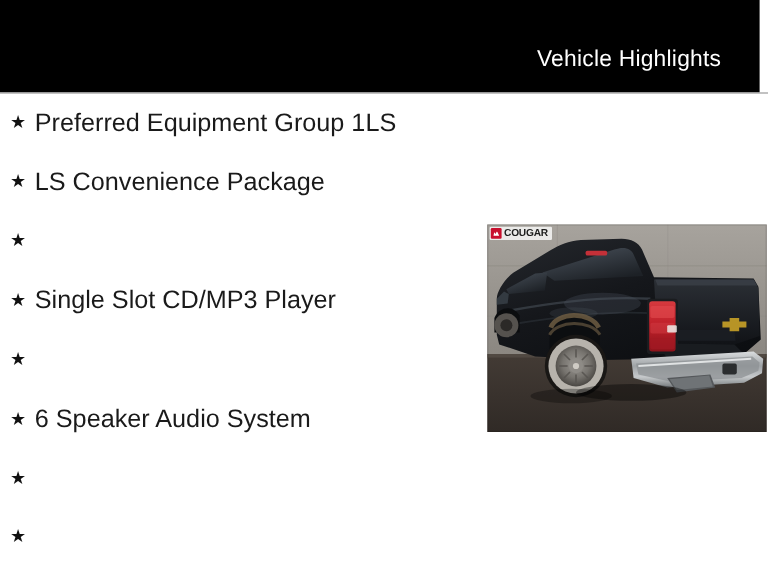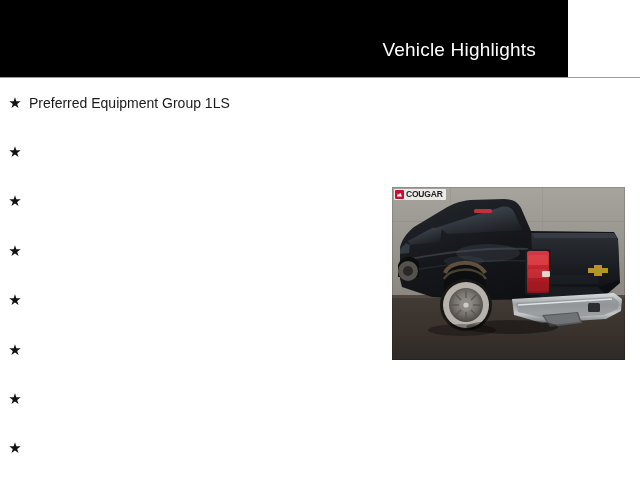--- a/index.html
+++ b/index.html
@@ -13,21 +13,21 @@
     overflow: hidden;
     font-family: "Liberation Sans", sans-serif;
     position: relative;
   }
 
   
   #header-bar {
     position: absolute;
     left: 0;
     top: 0;
-    width: 568px;
+    width: 633px;
     height: 77px;
     background: #000000;
     box-sizing: border-box;
   }
   #header-title {
     position: absolute;
     right: 32px;
     bottom: 16px;
     color: #ffffff;
     font-size: 19px;
@@ -68,30 +68,30 @@
     top: 50%;
     transform: translateY(-50%);
     width: 14px;
     height: 16px;
     line-height: 16px;
     font-size: 15px;
     color: #111111;
     text-align: center;
   }
   .highlight-label {
-    font-size: 14px;
+    font-size: 21px;
     color: #1a1a1a;
     line-height: 20px;
     white-space: nowrap;
   }
 
   
   #vehicle-photo {
     position: absolute;
-    left: 392px;
+    left: 406px;
     top: 187px;
     width: 233px;
     height: 173px;
     overflow: hidden;
     background: #8f8b86;
   }
   #vehicle-photo svg {
     display: block;
     width: 233px;
     height: 173px;
@@ -144,36 +144,39 @@
 
 <ul id="highlights-list">
 
   <li class="highlight-item">
     <span class="star-icon">★</span>
     <span class="highlight-label">Preferred Equipment Group 1LS</span>
   </li>
 
   <li class="highlight-item">
     <span class="star-icon">★</span>
-  </li>
-
-  <li class="highlight-item">
-    <span class="star-icon">★</span>
-  </li>
-
-  <li class="highlight-item">
-    <span class="star-icon">★</span>
-  </li>
-
-  <li class="highlight-item">
-    <span class="star-icon">★</span>
-  </li>
-
-  <li class="highlight-item">
-    <span class="star-icon">★</span>
+    <span class="highlight-label">LS Convenience Package</span>
+  </li>
+
+  <li class="highlight-item">
+    <span class="star-icon">★</span>
+  </li>
+
+  <li class="highlight-item">
+    <span class="star-icon">★</span>
+    <span class="highlight-label">Single Slot CD/MP3 Player</span>
+  </li>
+
+  <li class="highlight-item">
+    <span class="star-icon">★</span>
+  </li>
+
+  <li class="highlight-item">
+    <span class="star-icon">★</span>
+    <span class="highlight-label">6 Speaker Audio System</span>
   </li>
 
   <li class="highlight-item">
     <span class="star-icon">★</span>
   </li>
 
   <li class="highlight-item">
     <span class="star-icon">★</span>
   </li>
 

